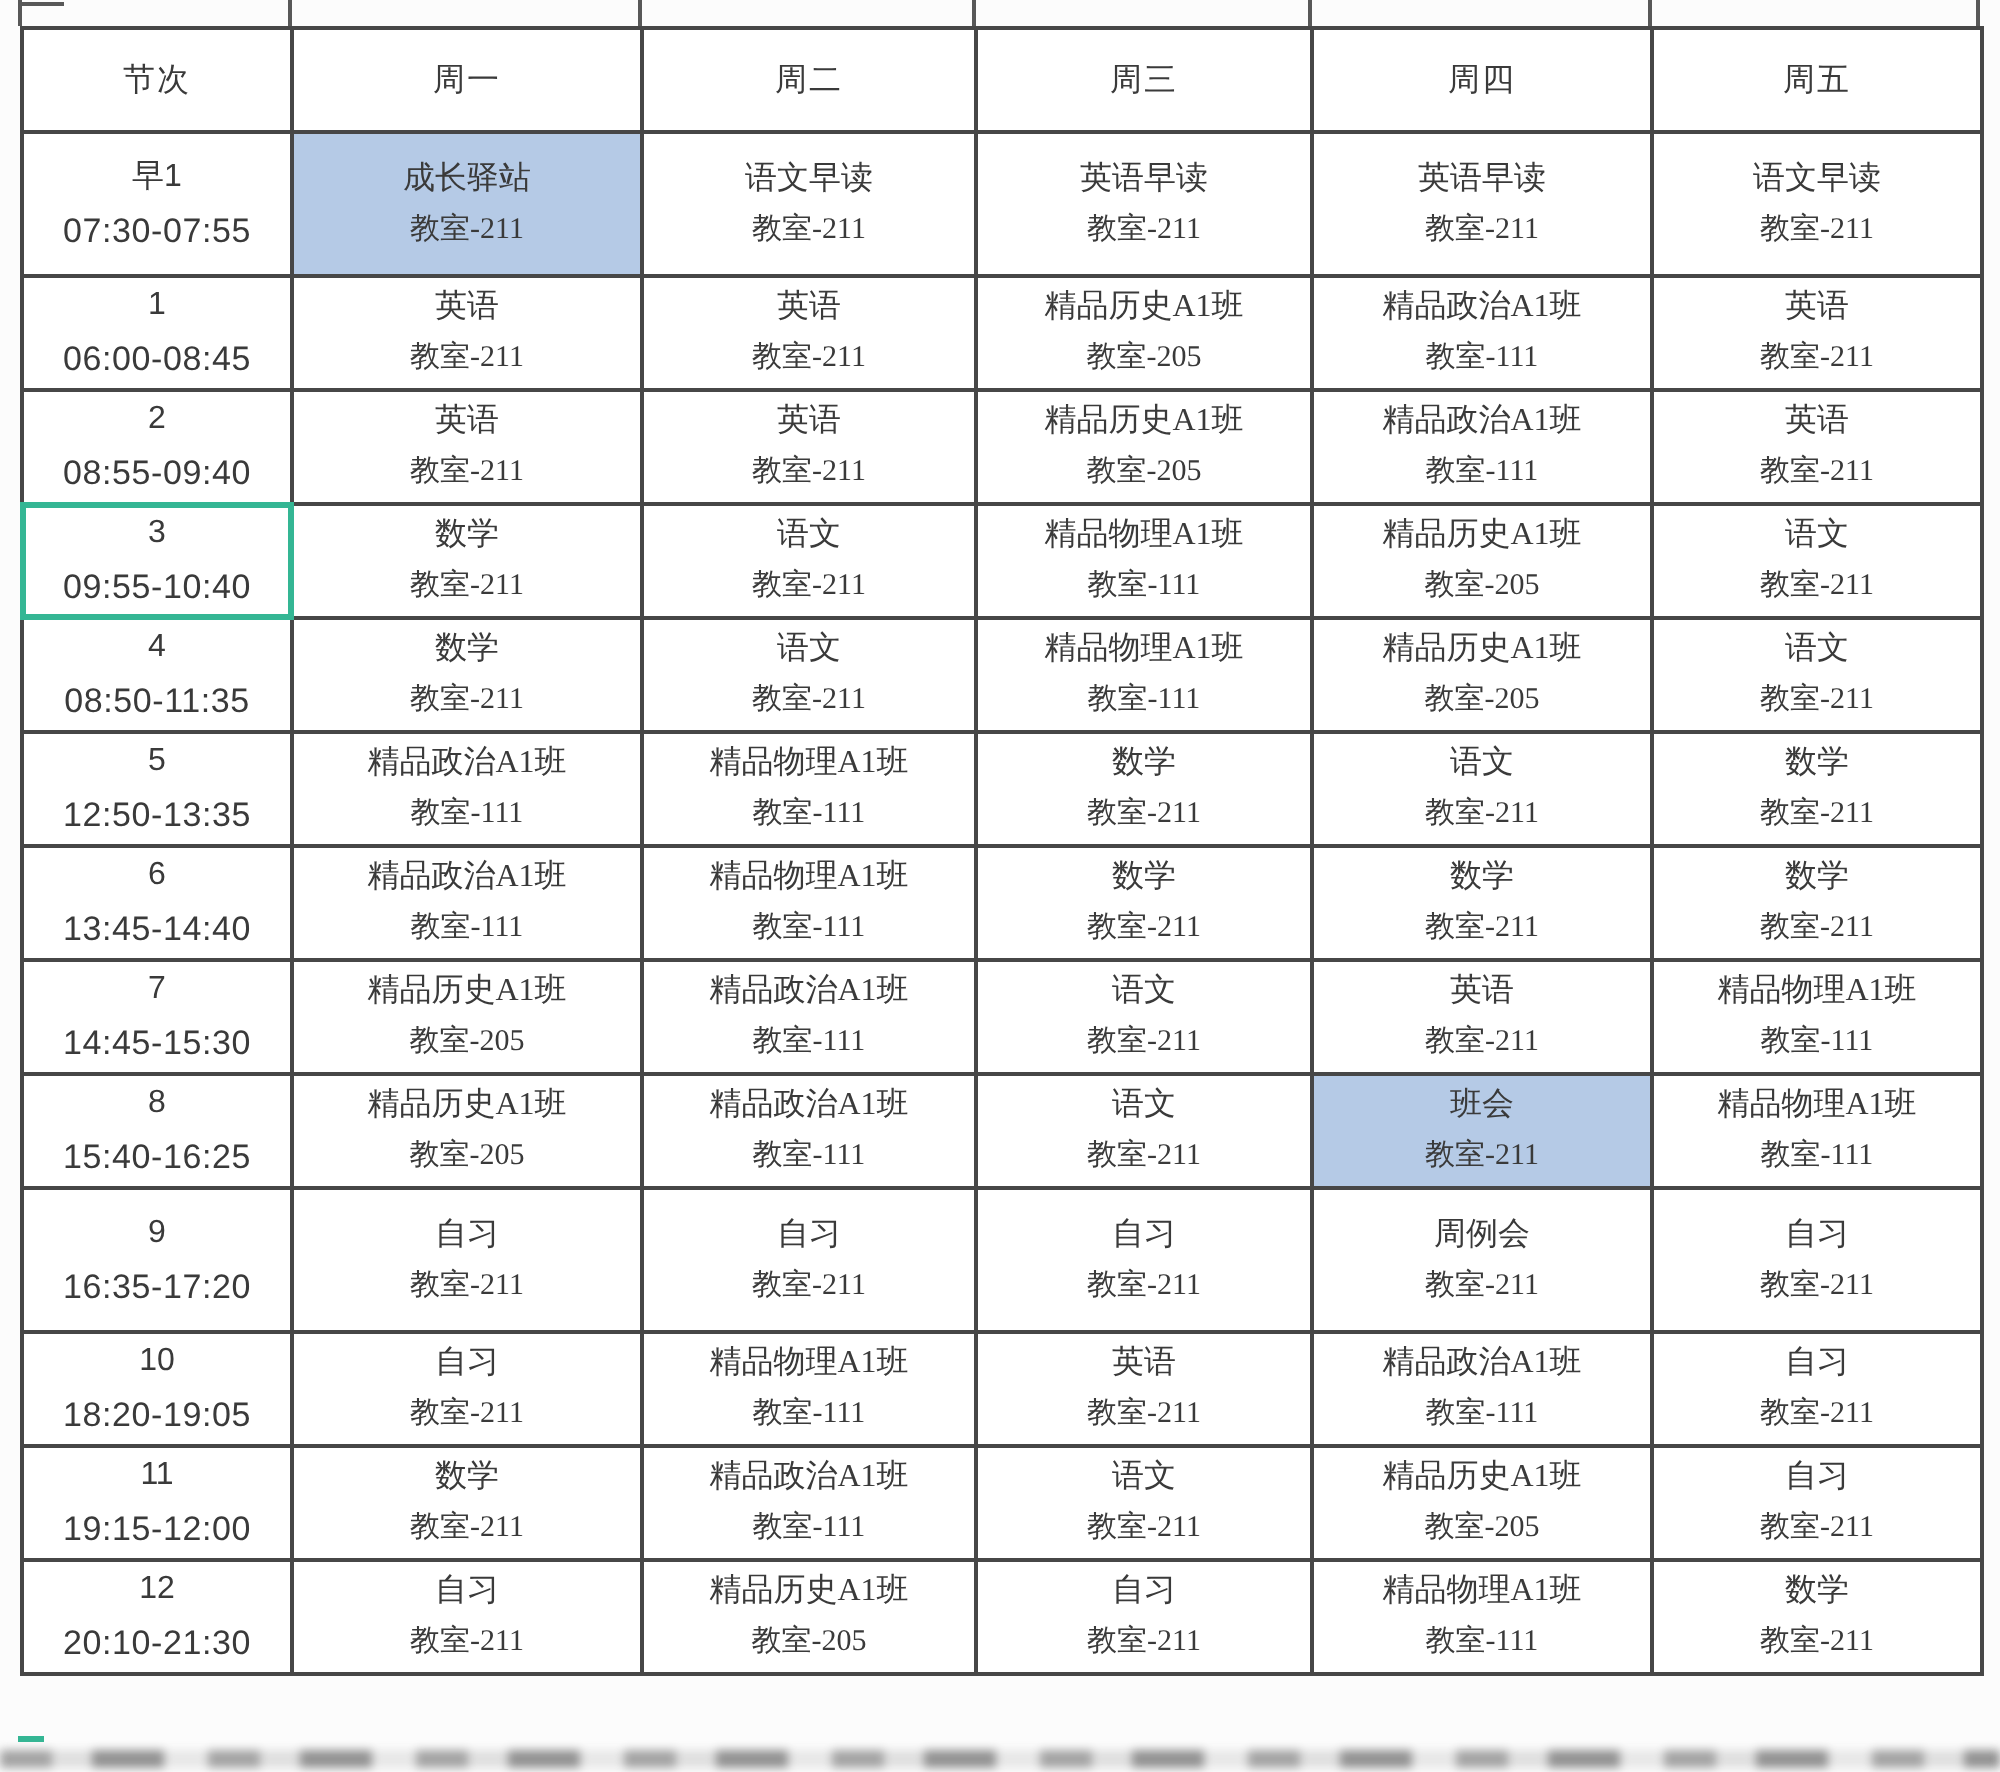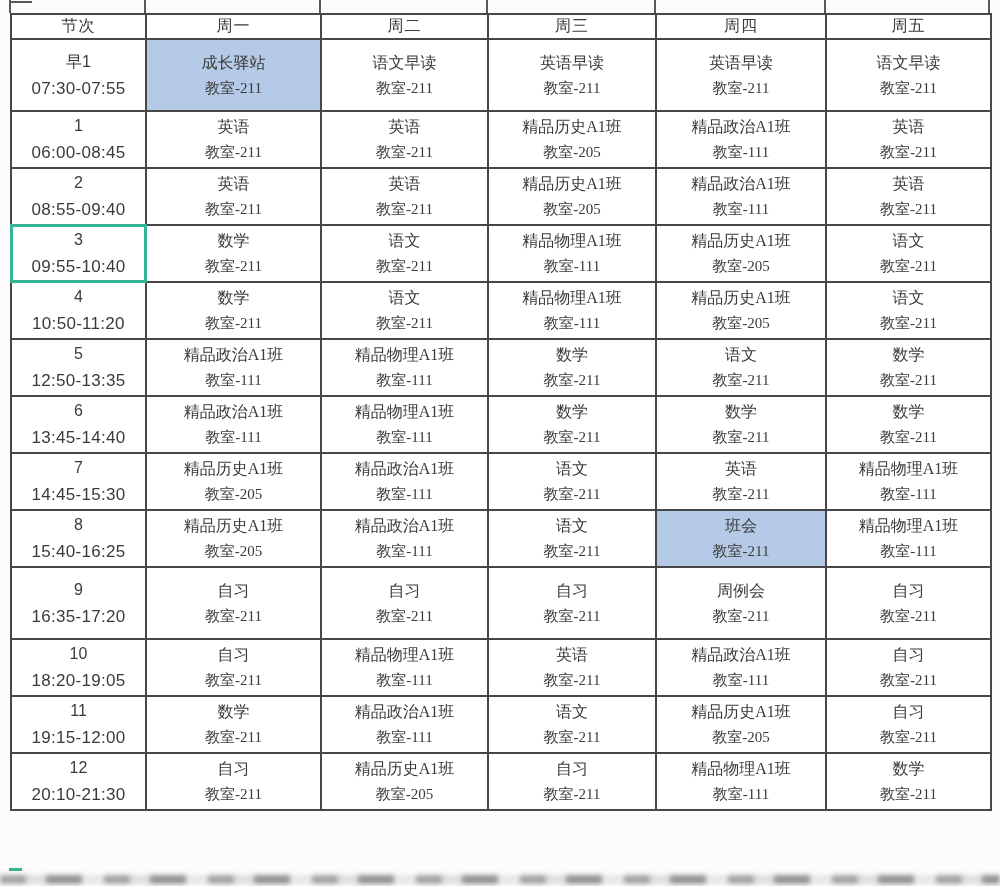--- a/index.html
+++ b/index.html
@@ -10,21 +10,21 @@
   .page{position:relative;width:1000px;height:886px;background:#fcfcfc;}
 
   
   table{
     position:absolute;left:10px;top:13px;width:980px;
     border-collapse:collapse;table-layout:fixed;background:#fff;
   }
   th,td{
     border:2px solid #474747;padding:0;text-align:center;vertical-align:middle;
   }
-  thead tr{height:25px;}
+  thead tr{height:52px;}
   tbody tr{height:57px;}
   tbody tr.tall{height:72px;}
   tbody tr.break-row{height:45px;}
   tr.break-row td{
     border-left:2px solid #9a9a9a;border-right:2px solid #9a9a9a;
     font-family:"Liberation Serif","DejaVu Serif",serif;font-size:17px;
   }
   th{
     font-family:"Liberation Serif","DejaVu Serif",serif;
     font-size:16px;font-weight:normal;letter-spacing:1px;
@@ -246,21 +246,21 @@
             <div class="cell-inner">
               <span class="course">语文</span>
               <span class="room">教室-211</span>
             </div>
           </td>
         </tr>
         <tr class="">
           <td>
             <div class="cell-inner">
               <span class="p-num">4</span>
-              <span class="p-time">10:50-11:20</span>
+              <span class="p-time">08:50-11:35</span>
             </div>
           </td>
           <td>
             <div class="cell-inner">
               <span class="course">数学</span>
               <span class="room">教室-211</span>
             </div>
           </td>
           <td>
             <div class="cell-inner">

